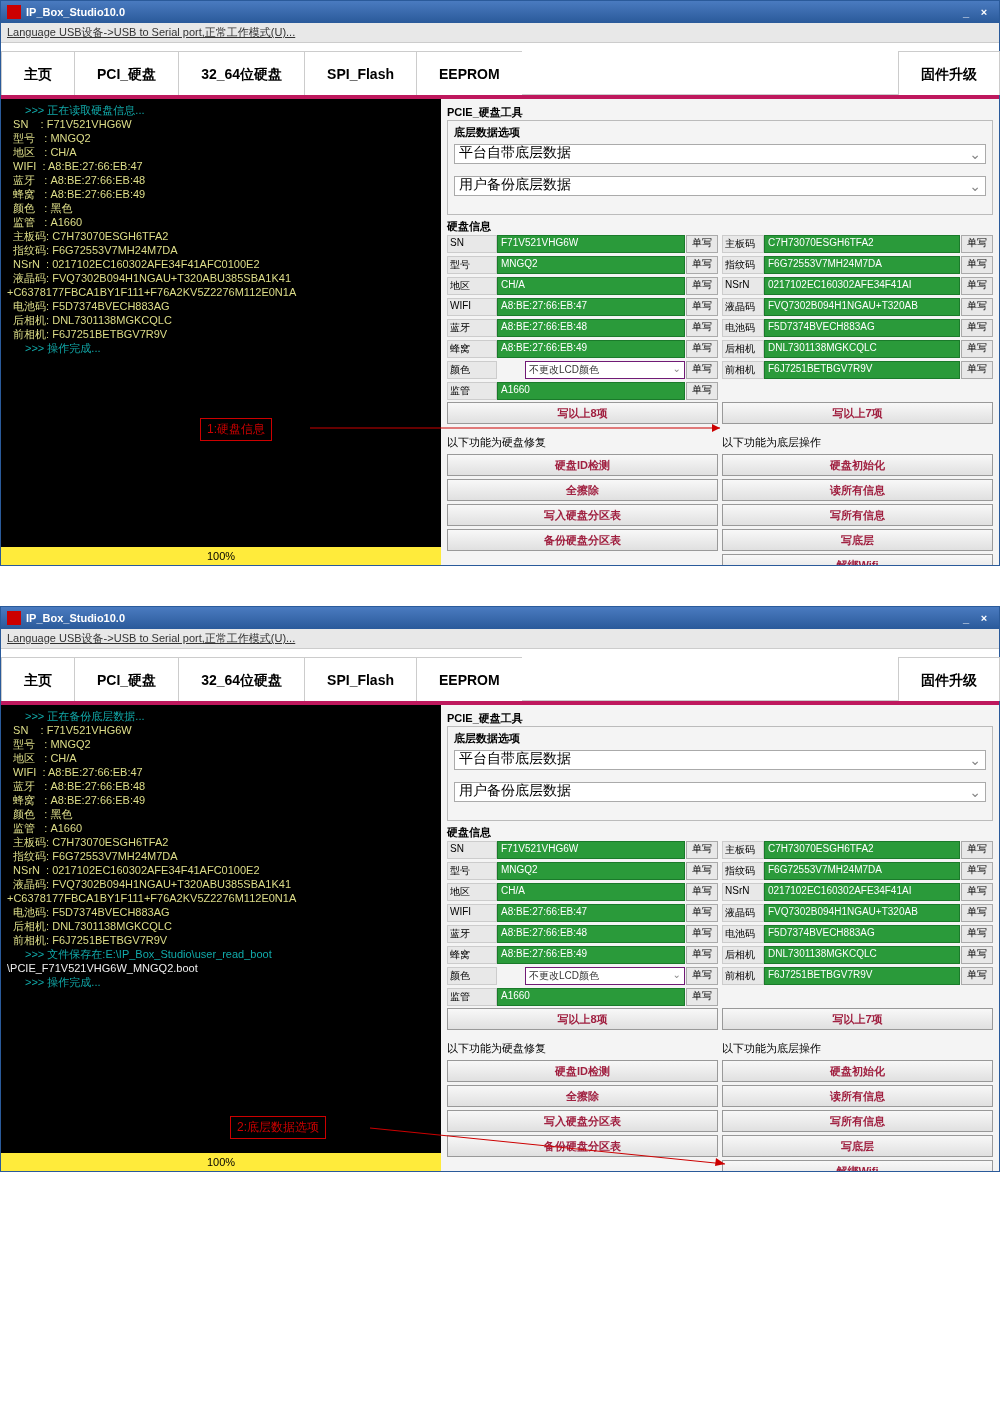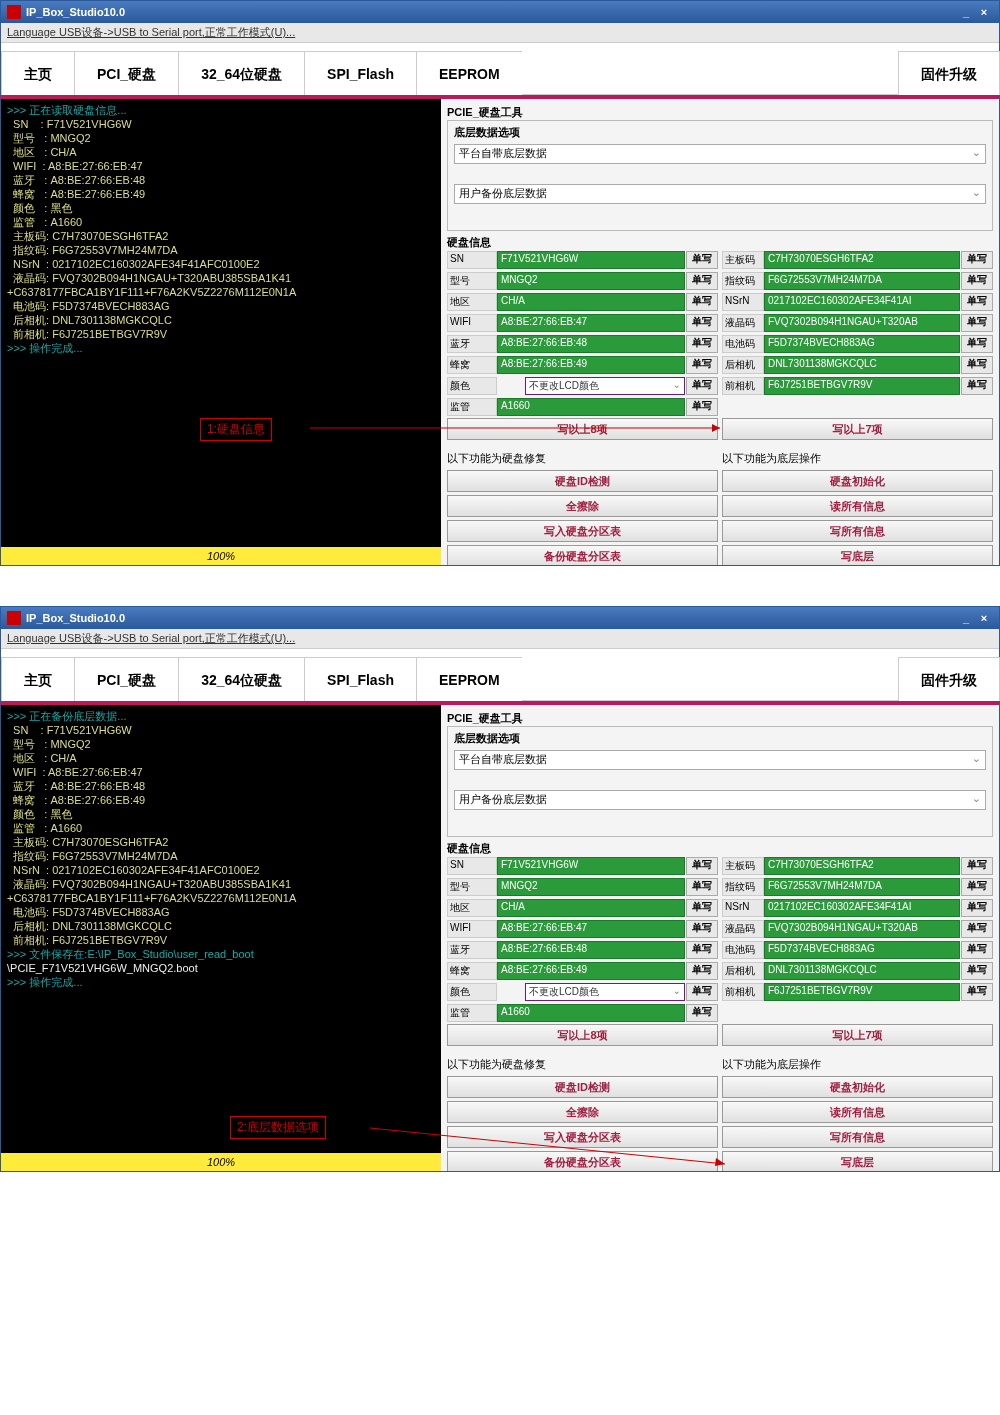--- a/index.html
+++ b/index.html
@@ -9,34 +9,34 @@
 .titlebar .icon { width: 14px; height: 14px; background: #c00; margin-right: 5px; display: inline-block; }
 .titlebar .spacer { flex: 1; }
 .titlebar .wbtn { width: 18px; text-align: center; cursor: pointer; }
 .menubar { background: #e8e8e8; height: 20px; font-size: 11px; padding: 2px 6px; color: #333; border-bottom: 1px solid #ccc; text-decoration: underline; }
 .tabbar { background: #fff; height: 56px; display: flex; border-bottom: 4px solid #be185d; padding-top: 8px; }
 .tab { border: 1px solid #ccc; border-bottom: none; padding: 14px 22px; font-size: 14px; font-weight: bold; background: #fff; margin-right: -1px; cursor: pointer; }
 .tab.spacer-tab { flex: 1; border: none; border-bottom: 1px solid #ccc; }
 .content { display: flex; height: 466px; }
 .left { width: 440px; background: #000; color: #ddd; font-family: "Courier New", monospace; font-size: 11px; padding: 4px 6px; position: relative; overflow: hidden; }
 .left .line { white-space: pre; line-height: 14px; }
-.c-cyan { color: #1aa; }
+.c-cyan { color: #1aa; margin-left: 18px; }
 .c-yellow { color: #dd8; }
 .c-white { color: #eee; }
-.progress { position: absolute; bottom: 0; left: 0; right: 0; height: 18px; background: #ffeb3b; color: #000; text-align: center; font-size: 11px; line-height: 18px; font-style: italic; }
+.progress { position: absolute; bottom: 0; left: 0; right: 0; height: 18px; background: #ffeb3b; color: #000; text-align: center; font-size: 11px; line-height: 18px; }
 .right { flex: 1; background: #f4f4f4; padding: 6px; font-size: 11px; overflow: hidden; }
 .grpbox { border: 1px solid #bbb; padding: 4px 6px 6px 6px; margin-bottom: 4px; }
 .grpbox .title { font-size: 11px; font-weight: bold; margin-bottom: 4px; }
-.combo { width: 100%; height: 20px; border: 1px solid #aaa; background: #fff; font-size: 11px; padding: 1px 4px; margin-bottom: 20px; display: flex; align-items: flex-start; }
+.combo { width: 100%; height: 20px; border: 1px solid #aaa; background: #fff; font-size: 14px; padding: 1px 4px; margin-bottom: 12px; display: flex; align-items: flex-end; }
 .combo .arrow { margin-left: auto; color: #888; }
 .inforow { display: flex; align-items: center; height: 20px; margin-bottom: 1px; }
 .inforow .lbl { width: 50px; background: #e8e8e8; border: 1px solid #ccc; font-size: 10px; padding: 1px 2px; height: 18px; }
 .inforow .val { flex: 1; background: #2a9a3a; color: #fff; border: 1px solid #1a7a2a; font-size: 10px; padding: 1px 3px; height: 18px; white-space: nowrap; overflow: hidden; }
 .inforow .val.dropdown { background: #fff; color: #333; border: 1px solid #701a75; margin-left: 28px; }
-.inforow .wbtn { width: 32px; background: #e8e8e8; border: 1px solid #aaa; font-size: 10px; text-align: center; height: 18px; margin-left: 1px; cursor: pointer; font-weight: bold; }
+.inforow .wbtn { width: 32px; background: #e8e8e8; border: 1px solid #aaa; font-size: 10px; text-align: center; height: 18px; margin-left: 1px; cursor: pointer; }
 .two-col { display: flex; gap: 4px; }
 .two-col > div { flex: 1; }
 .wide-btn { width: 100%; height: 22px; background: linear-gradient(#f8f8f8, #e0e0e0); border: 1px solid #999; color: #a02040; font-size: 11px; font-weight: bold; text-align: center; line-height: 20px; margin-bottom: 3px; cursor: pointer; }
 .section-label { font-size: 11px; padding: 2px 0; margin-bottom: 2px; }
 .red-box { border: 1px solid #c00; color: #c00; padding: 2px 6px; font-size: 12px; position: absolute; background: rgba(0,0,0,0.1); }
 .arrow-line { stroke: #c00; stroke-width: 1; fill: none; }
 .arrow-head { fill: #c00; }
 svg.overlay { position: absolute; pointer-events: none; z-index: 10; }
 .window-wrap { position: relative; }
 </style>

